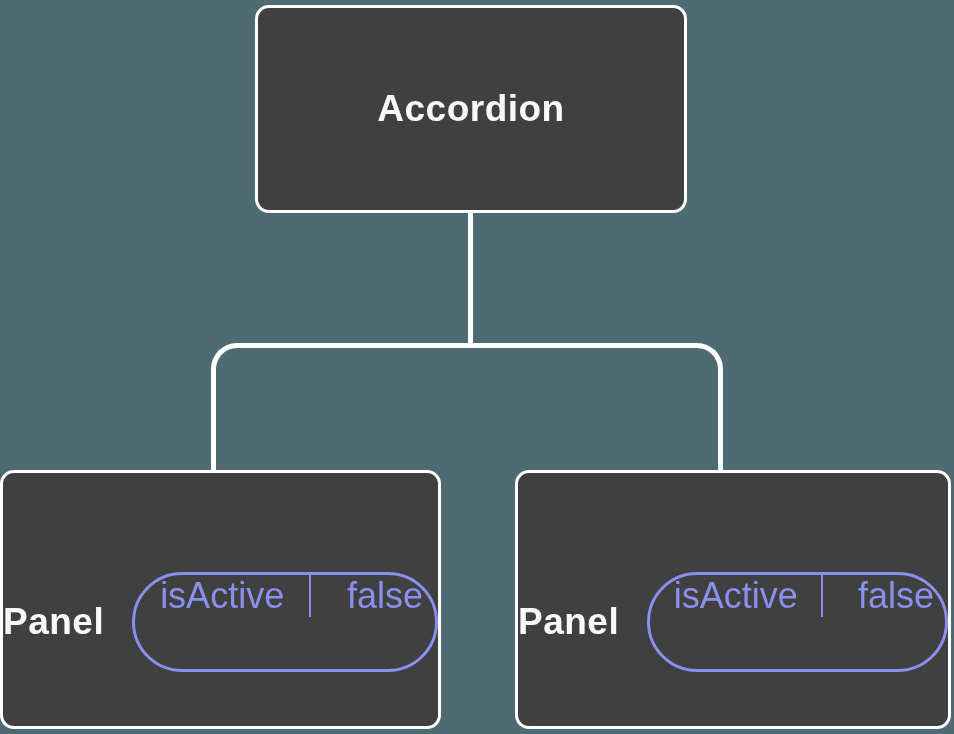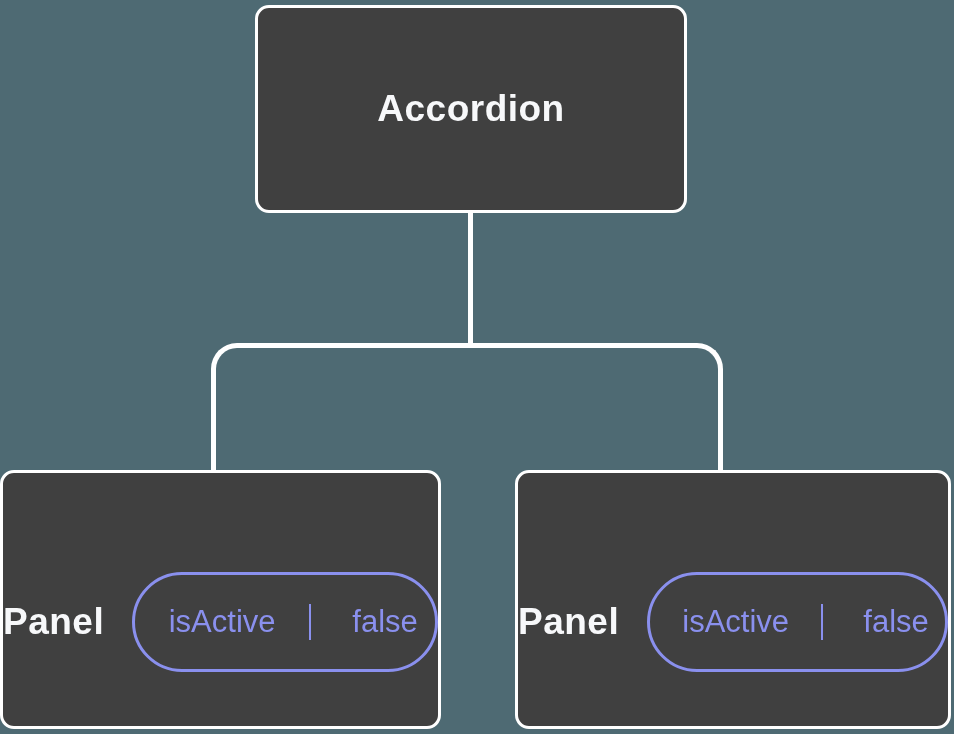--- a/index.html
+++ b/index.html
@@ -70,23 +70,23 @@
   .panel-right { left: 515px; width: 436px; }
 
   
   .state-pill {
     box-sizing: border-box;
     width: 368px;
     height: 100px;
     border: 3px solid #8a90ee;
     border-radius: 50px;
     display: flex;
-    align-items: center;
+    align-items: flex-start;
     color: #8a90ee;
-    font-size: 31px;
+    font-size: 36px;
     font-weight: 400;
   }
   .pill-key {
     flex: 0 0 58%;
     display: flex;
     align-items: center;
     justify-content: center;
     border-right: 2.5px solid #8a90ee;
   }
   .pill-value {

